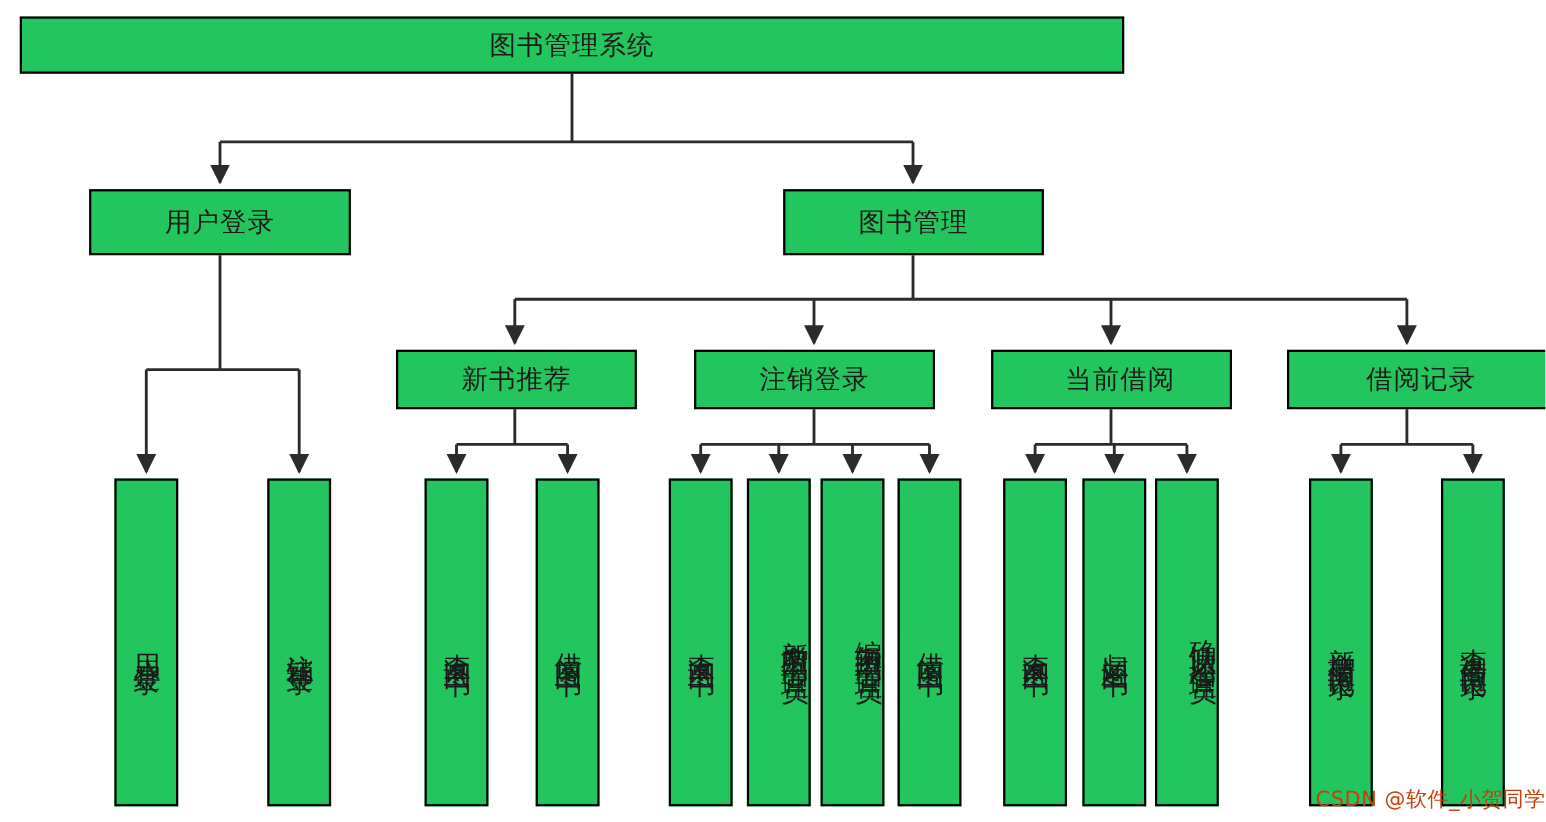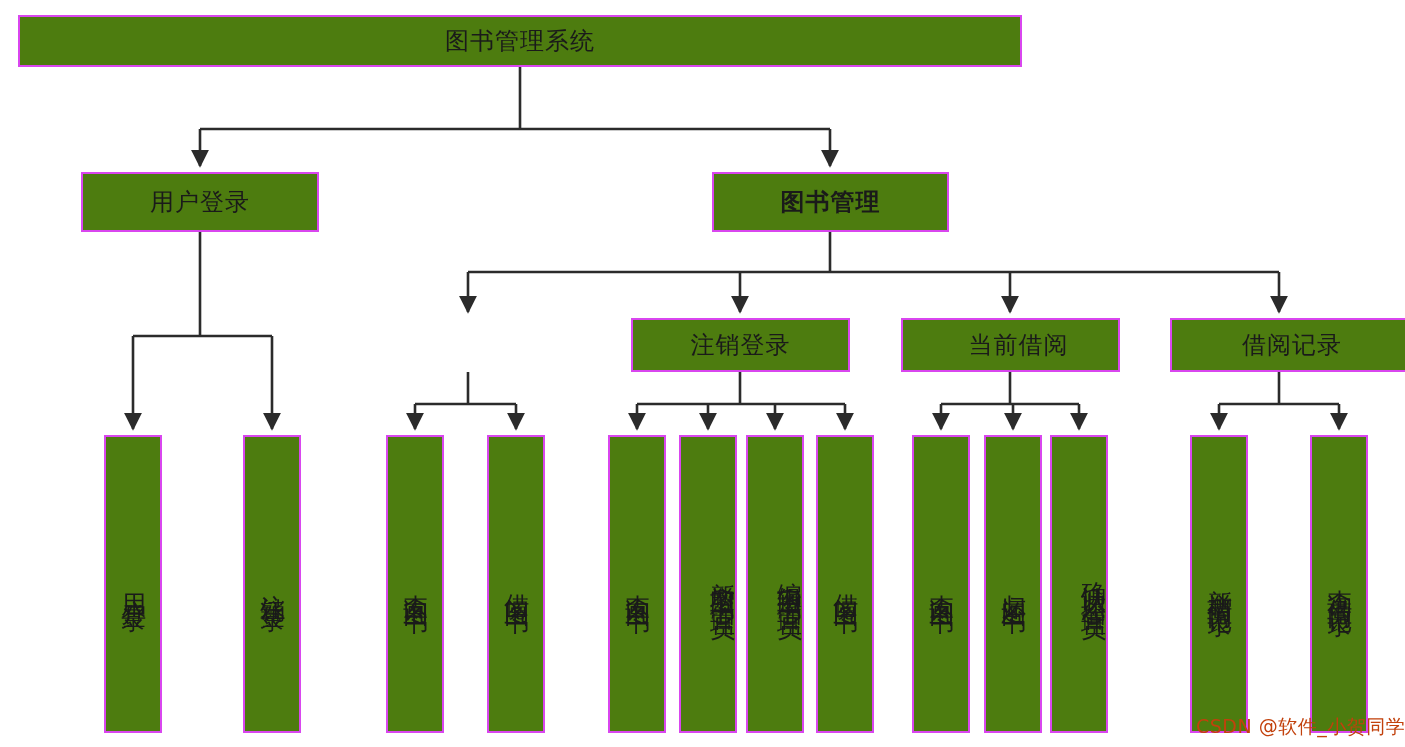--- a/index.html
+++ b/index.html
@@ -22,22 +22,22 @@
     position: absolute;
     left: 0;
     top: 0;
     width: 1405px;
     height: 747px;
     pointer-events: none;
   }
   .node {
     position: absolute;
     box-sizing: border-box;
-    background: #4d7c0f;
-    border: 2px solid #d946ef;
+    background: #22c55e;
+    border: 2px solid #000000;
     display: flex;
     align-items: center;
     justify-content: center;
     color: #1a1a1a;
   }
   .node.horiz {
     font-size: 24px;
     letter-spacing: 1px;
     line-height: 1.2;
   }
@@ -118,24 +118,27 @@
     </g>
   </svg>
 
   <div class="node horiz" style="left:18px; top:15px; width:1004px; height:52px;">
     <span>图书管理系统</span>
   </div>
 
   <div class="node horiz" style="left:81px; top:172px; width:238px; height:60px;">
     <span>用户登录</span>
   </div>
-  <div class="node horiz" style="left:712px; top:172px; width:237px; height:60px;font-weight:bold;">
+  <div class="node horiz" style="left:712px; top:172px; width:237px; height:60px;">
     <span>图书管理</span>
   </div>
 
+  <div class="node horiz" style="left:360px; top:318px; width:219px; height:54px;">
+    <span>新书推荐</span>
+  </div>
   <div class="node horiz" style="left:631px; top:318px; width:219px; height:54px;">
     <span>注销登录</span>
   </div>
   <div class="node horiz" style="left:901px; top:318px; width:219px; height:54px;padding-left:16px;">
     <span>当前借阅</span>
   </div>
   <div class="node horiz" style="left:1170px; top:318px; width:244px; height:54px;">
     <span>借阅记录</span>
   </div>
 

